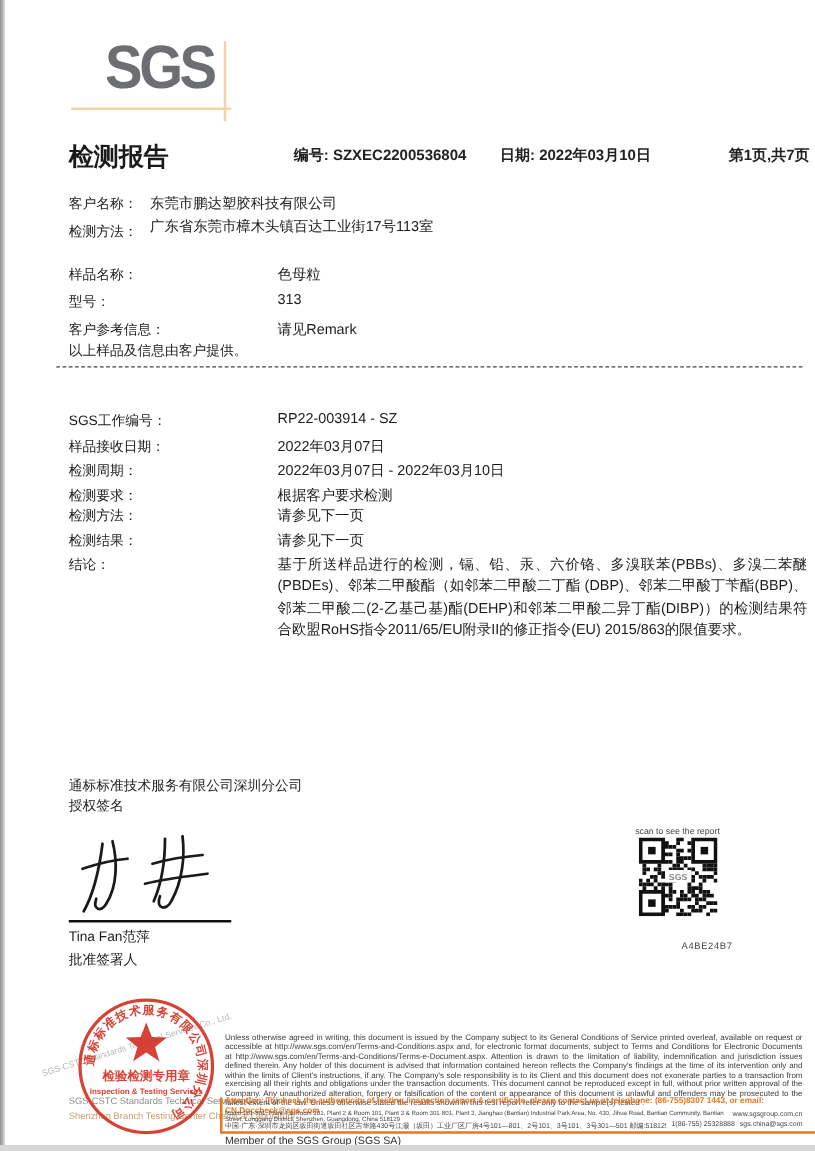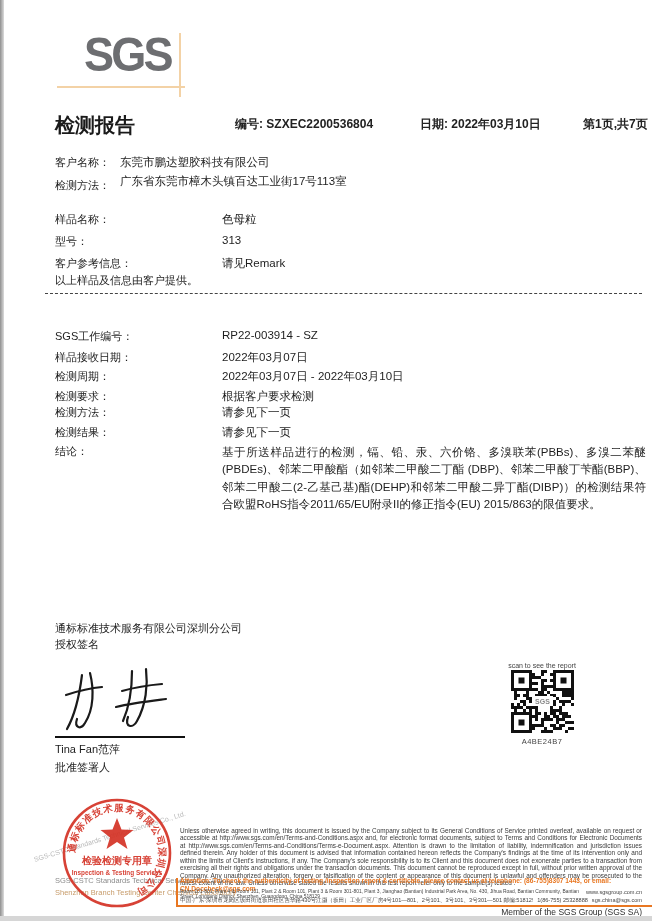--- a/index.html
+++ b/index.html
@@ -12,50 +12,50 @@
   .edge-left{left:0;top:0;width:4px;height:921px;background:linear-gradient(to right,#8f8f8f,#dcdcdc);}
   .edge-bottom{left:0;bottom:0;width:652px;height:5px;background:#d6d6d6;}
   
   .logo-text{left:84px;top:30px;font-size:49px;font-weight:bold;color:#6d6e71;
     letter-spacing:-3px;transform:scaleX(.92);transform-origin:left top;line-height:1;}
   .logo-hline{left:57px;top:86px;width:128px;height:2px;background:#f3d2a6;}
   .logo-vline{left:179px;top:33px;width:2px;height:64px;background:#f3d2a6;}
   
   .title{left:55px;top:112px;font-size:20px;font-weight:bold;color:#1a1a1a;}
   .rep-no{left:235px;top:116px;font-size:12px;font-weight:bold;}
-  .rep-date{left:400px;top:116px;font-size:12px;font-weight:bold;margin-left:20px;}
+  .rep-date{left:400px;top:116px;font-size:12px;font-weight:bold;}
   .rep-pages{left:545px;top:116px;font-size:12px;font-weight:bold;margin-left:38px;}
   
   .lbl{left:55px;font-size:11px;color:#1d1d1d;}
   .val{font-size:11.5px;color:#1d1d1d;}
   .v1{left:120px;} .v2{left:222px;}
   .dash-sep{left:45px;top:293px;width:597px;border-top:1.5px dashed #444;}
   .conclusion{left:222px;top:444px;width:424px;font-size:11.5px;line-height:1.5;color:#1d1d1d;text-align:justify;}
   
   .sig-underline{left:55px;top:736px;width:130px;height:2px;background:#111;}
   
   .qr-wrap{left:498px;top:662px;width:88px;text-align:center;}
   .qr-scan{font-size:7px;color:#444;margin-bottom:1px;}
-  .qr-code-text{font-size:7.5px;color:#444;margin-top:0;letter-spacing:.5px;}
+  .qr-code-text{font-size:7.5px;color:#444;margin-top:14px;letter-spacing:.5px;text-align:right;}
   
   .stamp{left:58px;top:796px;width:118px;height:114px;opacity:.92;}
   .watermark{left:34px;top:856px;width:230px;transform:rotate(-17deg);transform-origin:left center;
     font-size:7px;color:#9a9a9a;opacity:.7;white-space:nowrap;}
   .co-en{left:55px;top:876px;font-size:7.5px;color:#8c8c8c;white-space:nowrap;}
   .lab-en{left:55px;top:888px;font-size:7.5px;color:#c79c6b;white-space:nowrap;}
   
   .disclaimer{left:180px;top:827px;width:462px;font-size:6.4px;line-height:1.17;color:#3a3a3a;text-align:justify;}
   .attention{left:180px;top:877px;width:462px;font-size:6.6px;line-height:1.2;font-weight:bold;color:#e87722;}
   .addr{left:180px;top:889px;width:462px;display:flex;justify-content:space-between;color:#454545;}
   .addr-en{font-size:4.9px;} .addr-en-site{font-size:5.6px;margin-left:4px;white-space:nowrap;}
   .addr2{top:896.5px;}
   .addr-cn{font-size:5.6px;white-space:nowrap;overflow:hidden;} .addr-cn-right{font-size:5.6px;white-space:nowrap;margin-left:4px;}
   .foot-vline{left:176px;top:878px;width:2px;height:28px;background:#e87722;}
   .foot-hline{left:176px;top:905px;width:476px;height:2px;background:#e87722;}
-  .member{left:180px;top:907px;width:462px;text-align:right;font-size:8.5px;color:#2e2e2e;}
+  .member{left:180px;top:907px;width:462px;font-size:8.5px;color:#2e2e2e;}
 </style>
 </head>
 <body>
 
 <div class="abs edge-left"></div>
 
 <div class="abs logo-text">SGS</div>
 <div class="abs logo-hline"></div>
 <div class="abs logo-vline"></div>
 

